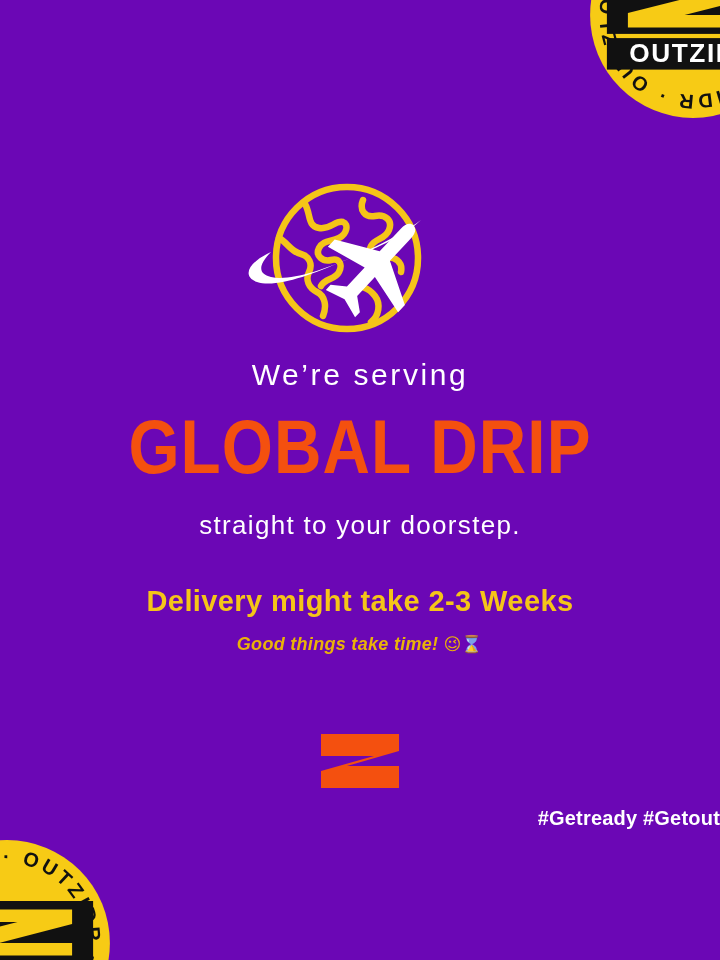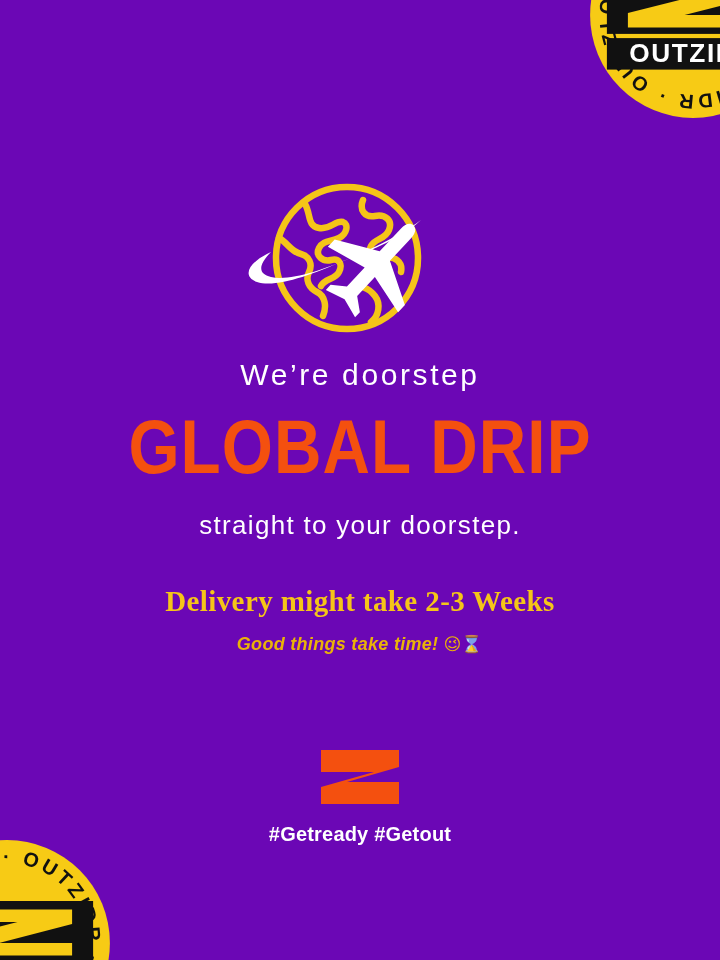--- a/index.html
+++ b/index.html
@@ -75,21 +75,21 @@
   }
   .line-doorstep {
     font-family: "Liberation Sans", sans-serif;
     font-weight: 300;
     font-size: 26px;
     letter-spacing: 1.3px;
     line-height: 1;
     margin: 40px 0 0 0;
   }
   .line-delivery {
-    font-family: Liberation Serif, serif;
+    font-family: Liberation Sans, sans-serif;
     font-weight: 700;
     font-size: 29px;
     letter-spacing: 0.4px;
     line-height: 1;
     margin: 49px 0 16px 0;
   }
   .line-tagline {
     font-family: "Liberation Sans", sans-serif;
     font-weight: 700;
     font-style: italic;
@@ -102,22 +102,22 @@
     font-family: "DejaVu Sans", sans-serif;
     font-style: normal;
     font-size: 17px;
   }
 
   
   .footer {
     position: absolute;
     left: 0;
     right: 0;
-    top: 748px;
-    text-align: center;
+    top: 732px;
+    text-align: right;
   }
   .zmark {
     display: block;
     margin: 0 auto;
     width: 82px;
     height: 58px;
   }
   .hashtags {
     font-family: "Liberation Sans", sans-serif;
     font-weight: 700;
@@ -145,21 +145,21 @@
 
       <path d="M108 85 C74 100, 40 112, 22 106 C6 100, 14 86, 36 76 C24 88, 22 98, 36 101 C54 105, 86 95, 118 81 C150 67, 176 52, 186 44 C172 58, 144 72, 108 85 Z" fill="#FFFFFF"></path>
 
       <g fill="#FFFFFF" transform="translate(152,22) rotate(43)">
         <path d="M38 2 C42 2, 45 6, 45 13 L45 44 L86 66 L86 76 L45 66 L45 92 L58 102 L58 109 L38 103 L18 109 L18 102 L31 92 L31 66 L-10 76 L-10 66 L31 44 L31 13 C31 6, 34 2, 38 2 Z"></path>
       </g>
     </svg>
   </div>
 
   <div class="copy">
-    <p class="line-serving" style="color: rgb(255, 255, 255);">We’re doorstep</p>
+    <p class="line-serving" style="color: rgb(255, 255, 255);">We’re serving</p>
     <p class="line-headline" style="color: rgb(244, 80, 15);">GLOBAL DRIP</p>
     <p class="line-doorstep" style="color: rgb(255, 255, 255);">straight to your doorstep.</p>
     <p class="line-delivery" style="color: rgb(245, 197, 24);">Delivery might take 2-3 Weeks</p>
     <p class="line-tagline" style="color: #eab308;">
       <span>Good things take time!</span>
       <span class="tagline-emoji">😉⌛</span>
     </p>
   </div>
 
   <div class="footer">

